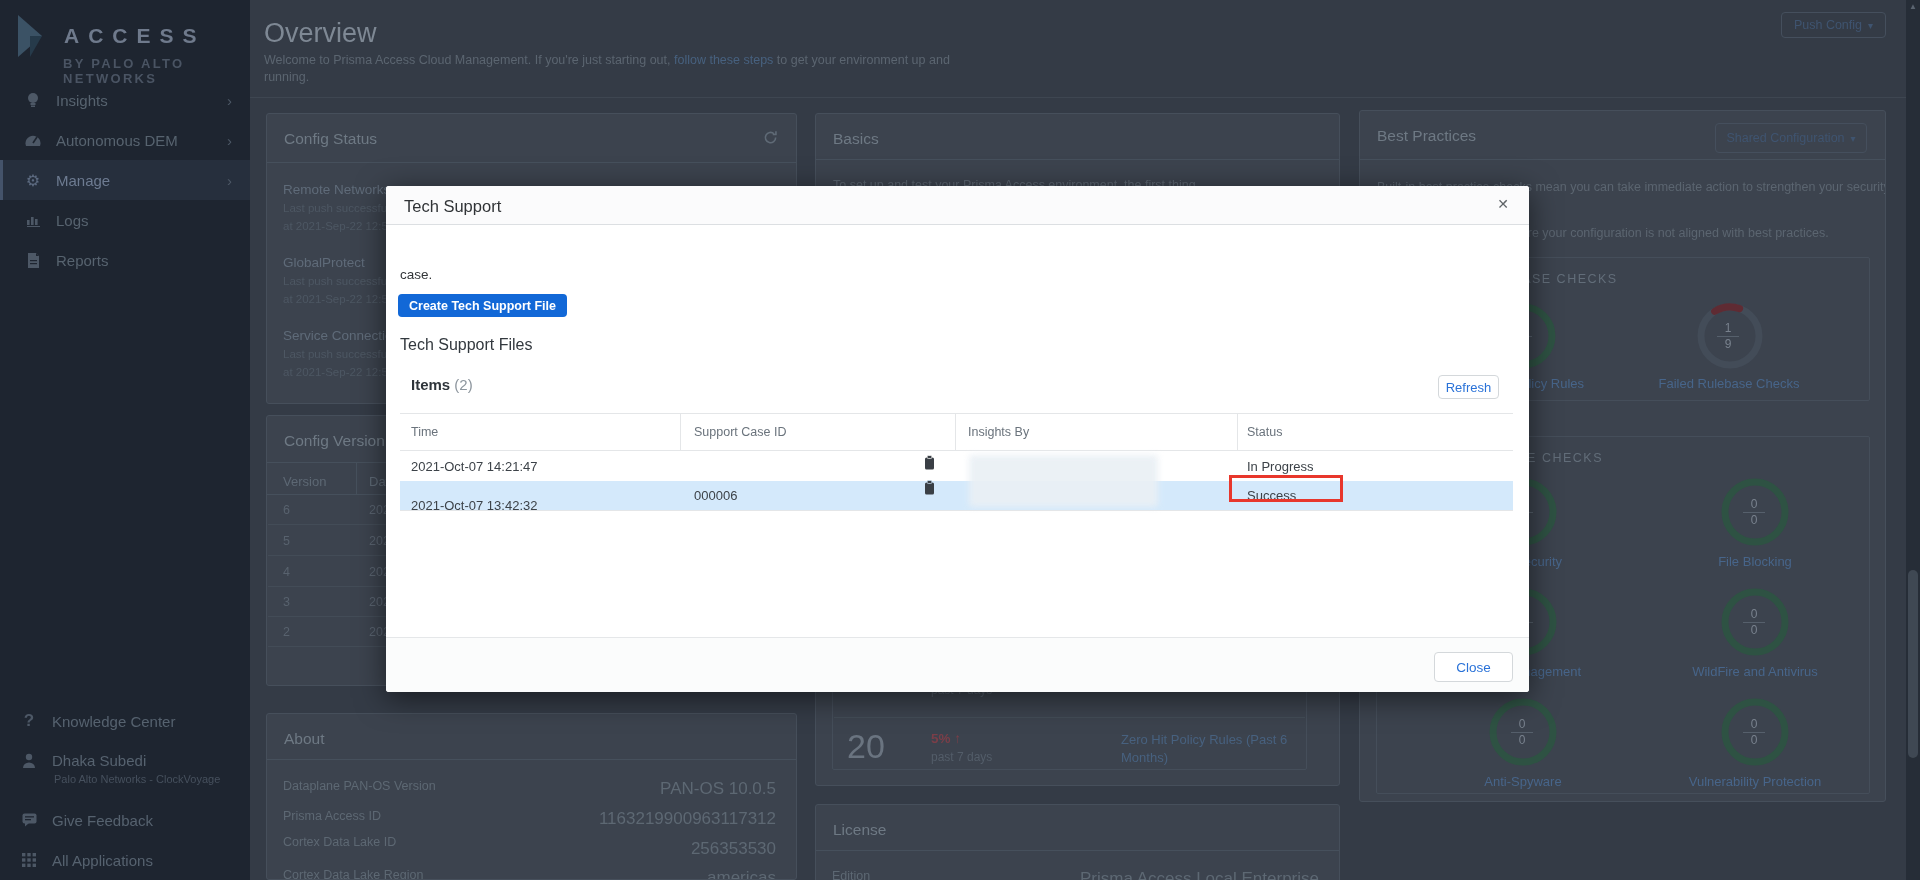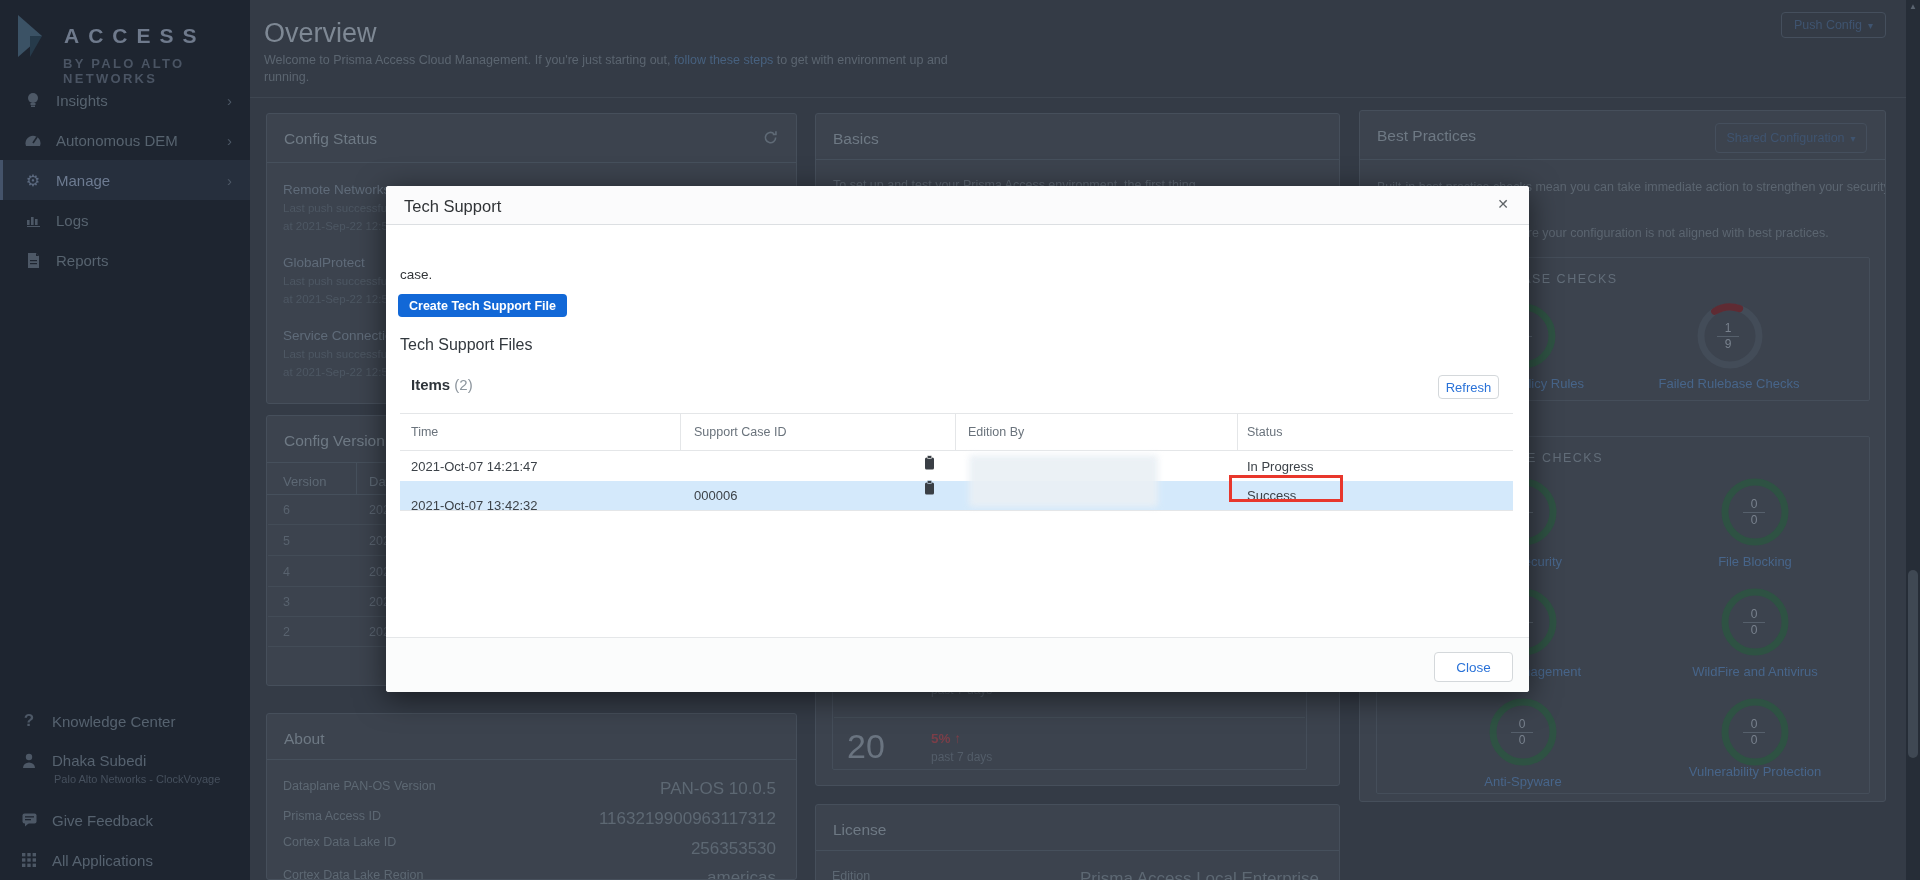--- a/index.html
+++ b/index.html
@@ -176,21 +176,21 @@
             <rect x="10.6" y="10.6" width="3.4" height="3.4"></rect>
           </g>
         </svg>
     </span>
     <span>All Applications</span>
   </div>
 </div>
 
 <div id="page-title">Overview</div>
 <div class="welcome" style="top:53px">
-  <span>Welcome to Prisma Access Cloud Management. If you're just starting out, </span><a href="#">follow these steps</a><span> to get with environment up and</span>
+  <span>Welcome to Prisma Access Cloud Management. If you're just starting out, </span><a href="#">follow these steps</a><span> to get your environment up and</span>
 </div>
 <div class="welcome" style="top:70px">running.</div>
 <div id="top-divider"></div>
 <button class="outline-btn-dim" style="left:1781px; top:12px; width:105px; height:26px;">
   <span>Push Config</span>
     <span style="font-size:10px">▾</span>
 </button>
 
 <div class="panel" style="left:266px; top:113px; width:531px; height:291px;">
   <div class="panel-title">Config Status</div>
@@ -253,20 +253,21 @@
   <div class="panel-title">Basics</div>
   <div class="panel-divider" style="top:45px"></div>
   <div class="bp-desc" style="top:64px">To set up and test your Prisma Access environment, the first thing</div>
   <div class="bp-card" style="left:16px; top:390px; width:475px; height:266px;">
     <div class="big-num" style="left:14px; top:148px;">8</div>
     <div class="period" style="left:98px; top:178px;">past 7 days</div>
     <div class="row-line" style="top:212px"></div>
     <div class="big-num" style="left:14px; top:222px;">20</div>
     <div class="delta" style="left:98px; top:226px;"><span>5%</span> <span>↑</span></div>
     <div class="period" style="left:98px; top:245px;">past 7 days</div>
+    <div class="dim-link" style="left:288px; top:226px; width:215px; white-space:normal; line-height:18px;">Zero Hit Policy Rules (Past 6 Months)</div>
   </div>
 </div>
 
 <div class="panel" style="left:815px; top:804px; width:525px; height:110px;">
   <div class="panel-title">License</div>
   <div class="panel-divider" style="top:45px"></div>
   <div class="kv-label" style="top:64px">Edition</div>
   <div class="kv-value" style="top:64px">Prisma Access Local Enterprise</div>
 </div>
 
@@ -370,21 +371,21 @@
     <div class="gauge" style="left:340px; top:258px;">
       <svg width="74" height="74">
           <circle cx="37" cy="37" r="30" fill="none" stroke="#2e5243" stroke-width="7"></circle>
         </svg>
       <div class="gnums" style="top:23px; width:74px;">
           <div>0</div>
           <div class="gsep"></div>
           <div>0</div>
         </div>
     </div>
-    <div class="gauge-label" style="left:378px; top:327px;">Vulnerability Protection</div>
+    <div class="gauge-label" style="left:378px; top:337px;">Vulnerability Protection</div>
   </div>
 </div>
 
 <div id="scroll-track">
   <div id="scroll-up">▲</div>
   <div id="scroll-thumb"></div>
 </div>
 
 <div id="modal">
   <div id="modal-header">
@@ -397,21 +398,21 @@
   <button id="create-btn">Create Tech Support File</button>
 
   <div id="files-heading">Tech Support Files</div>
   <div id="items-label"><span>Items </span><span id="items-count">(2)</span></div>
   <button class="white-btn" style="right:30px; top:189px; width:61px; height:24px;">Refresh</button>
 
   <div id="ts-table">
     <div class="t-line" style="top:0"></div>
     <div class="t-head" style="left:11px">Time</div>
     <div class="t-head" style="left:294px">Support Case ID</div>
-    <div class="t-head" style="left:568px">Edition By</div>
+    <div class="t-head" style="left:568px">Insights By</div>
     <div class="t-head" style="left:847px">Status</div>
     <div class="t-col-div" style="left:280px"></div>
     <div class="t-col-div" style="left:555px"></div>
     <div class="t-col-div" style="left:837px"></div>
     <div class="t-line" style="top:37px"></div>
 
     <div id="row-highlight"></div>
 
     <div class="t-cell" style="left:11px; top:46px;">2021-Oct-07 14:21:47</div>
     <div class="copy-icon" style="left:524px; top:42px;">

